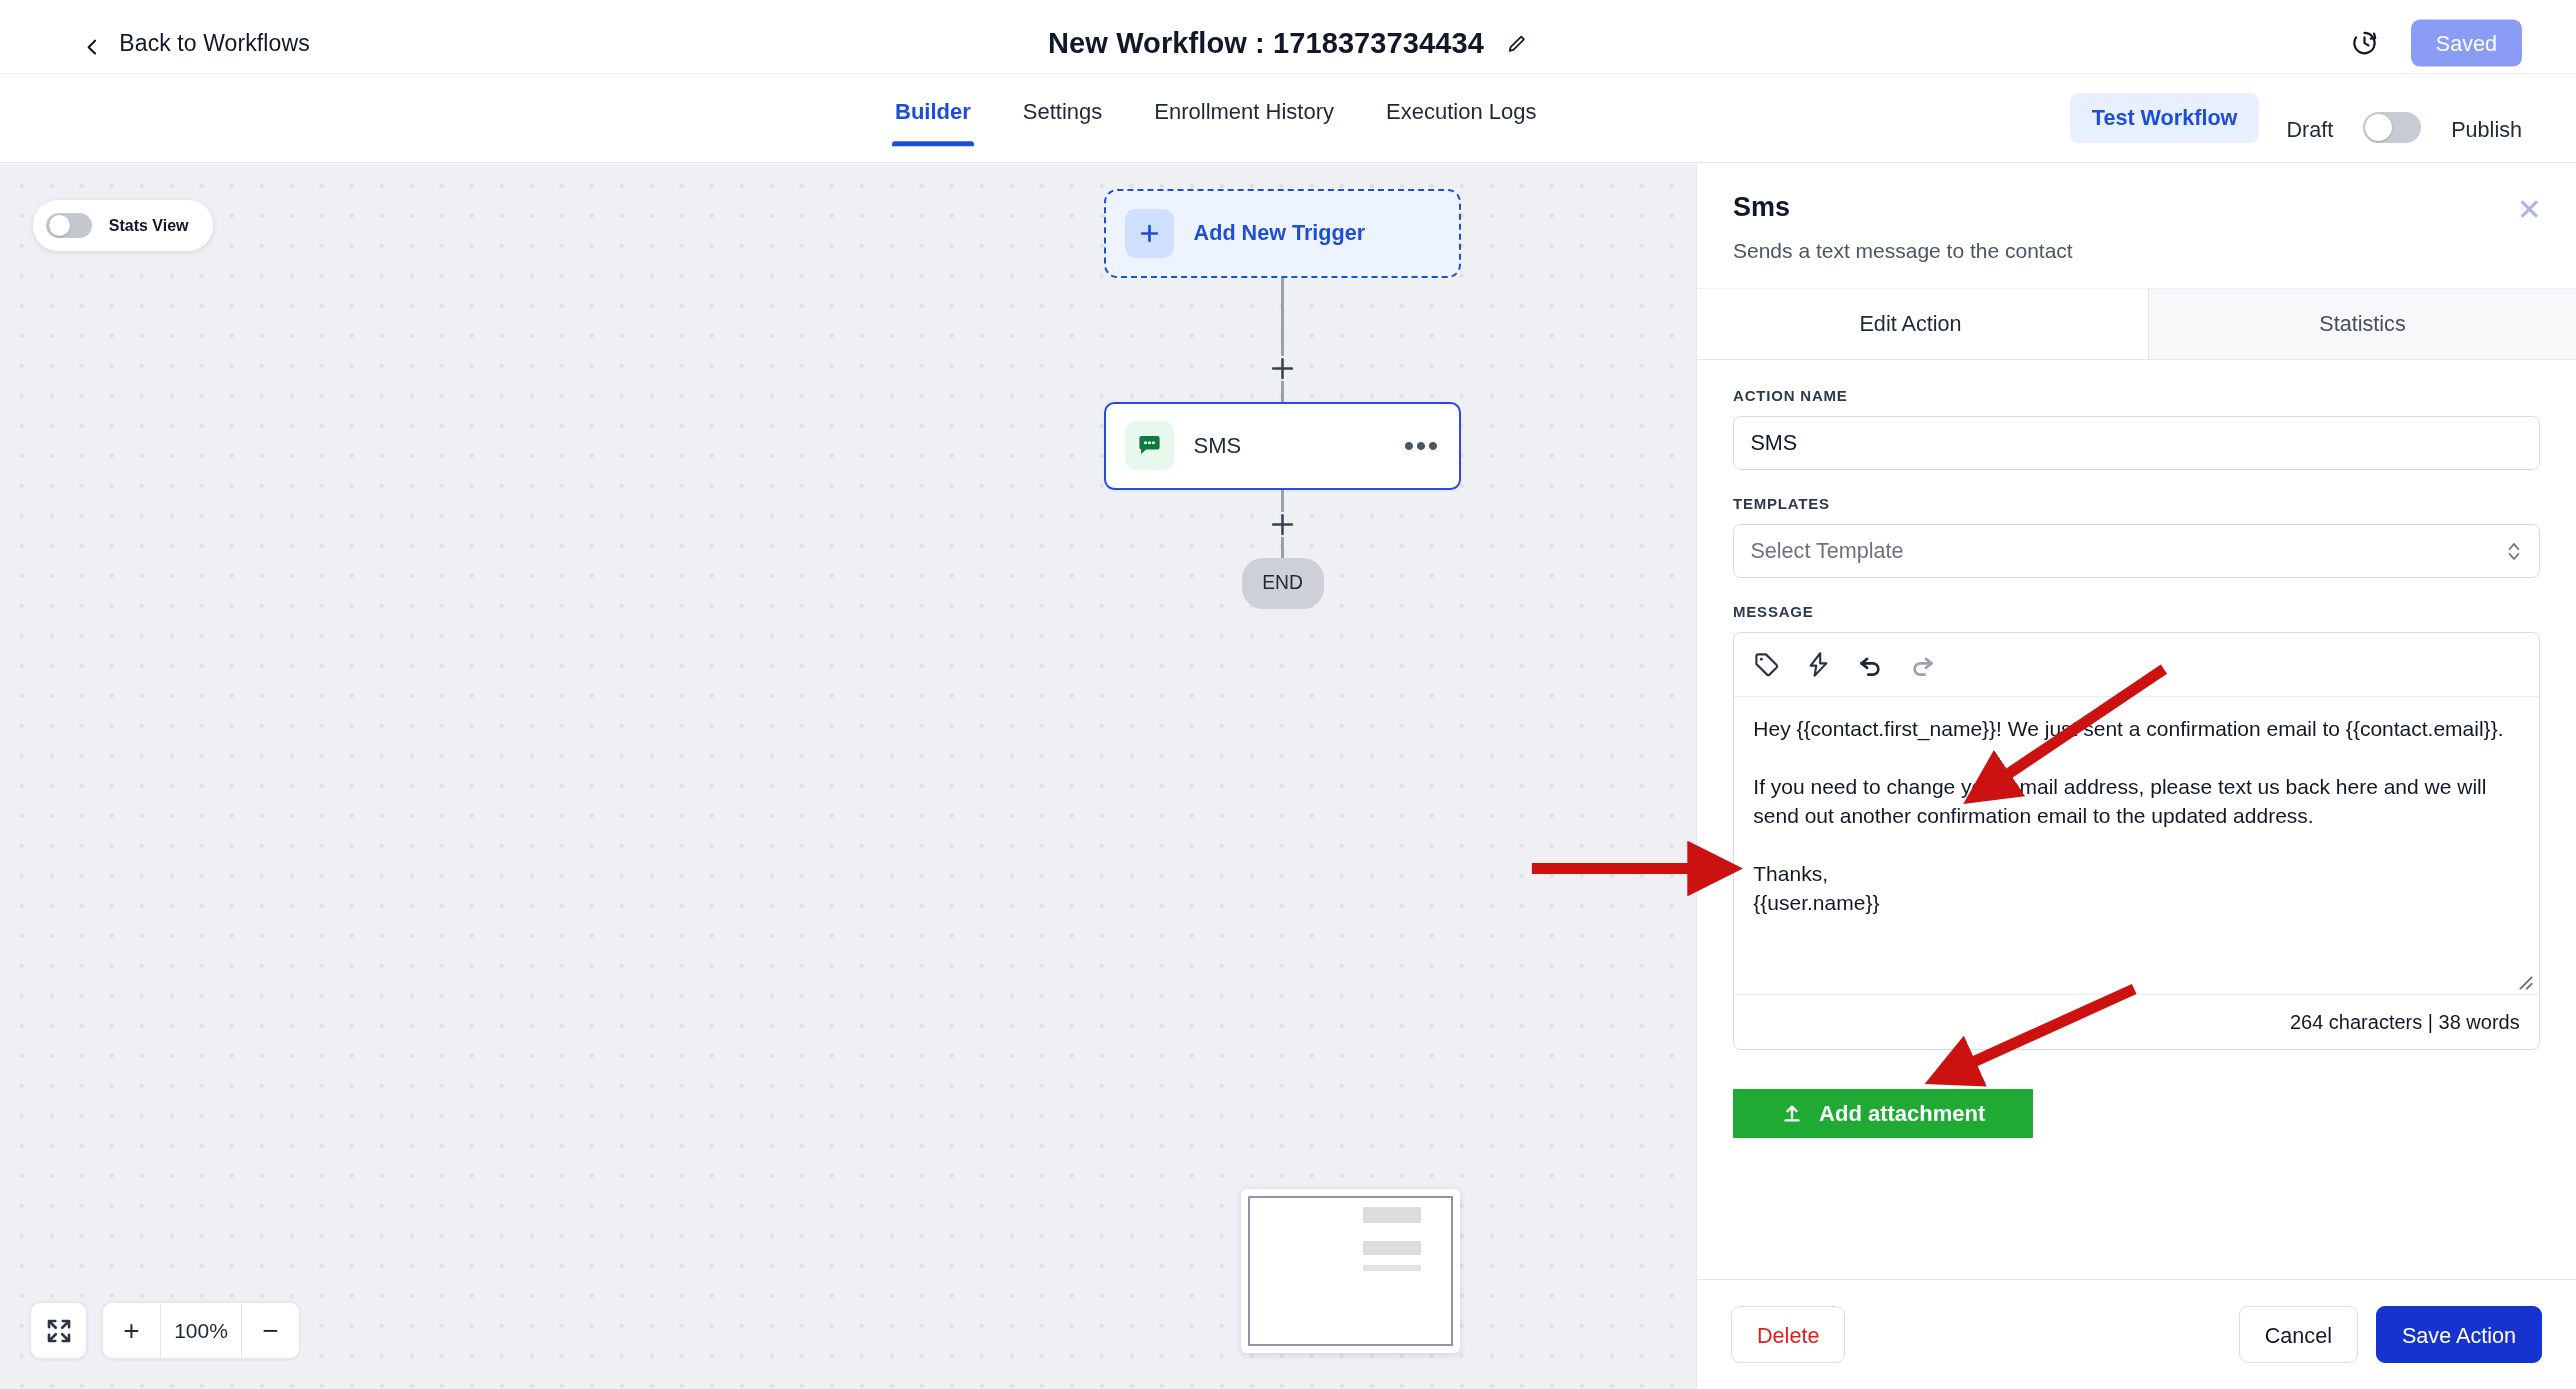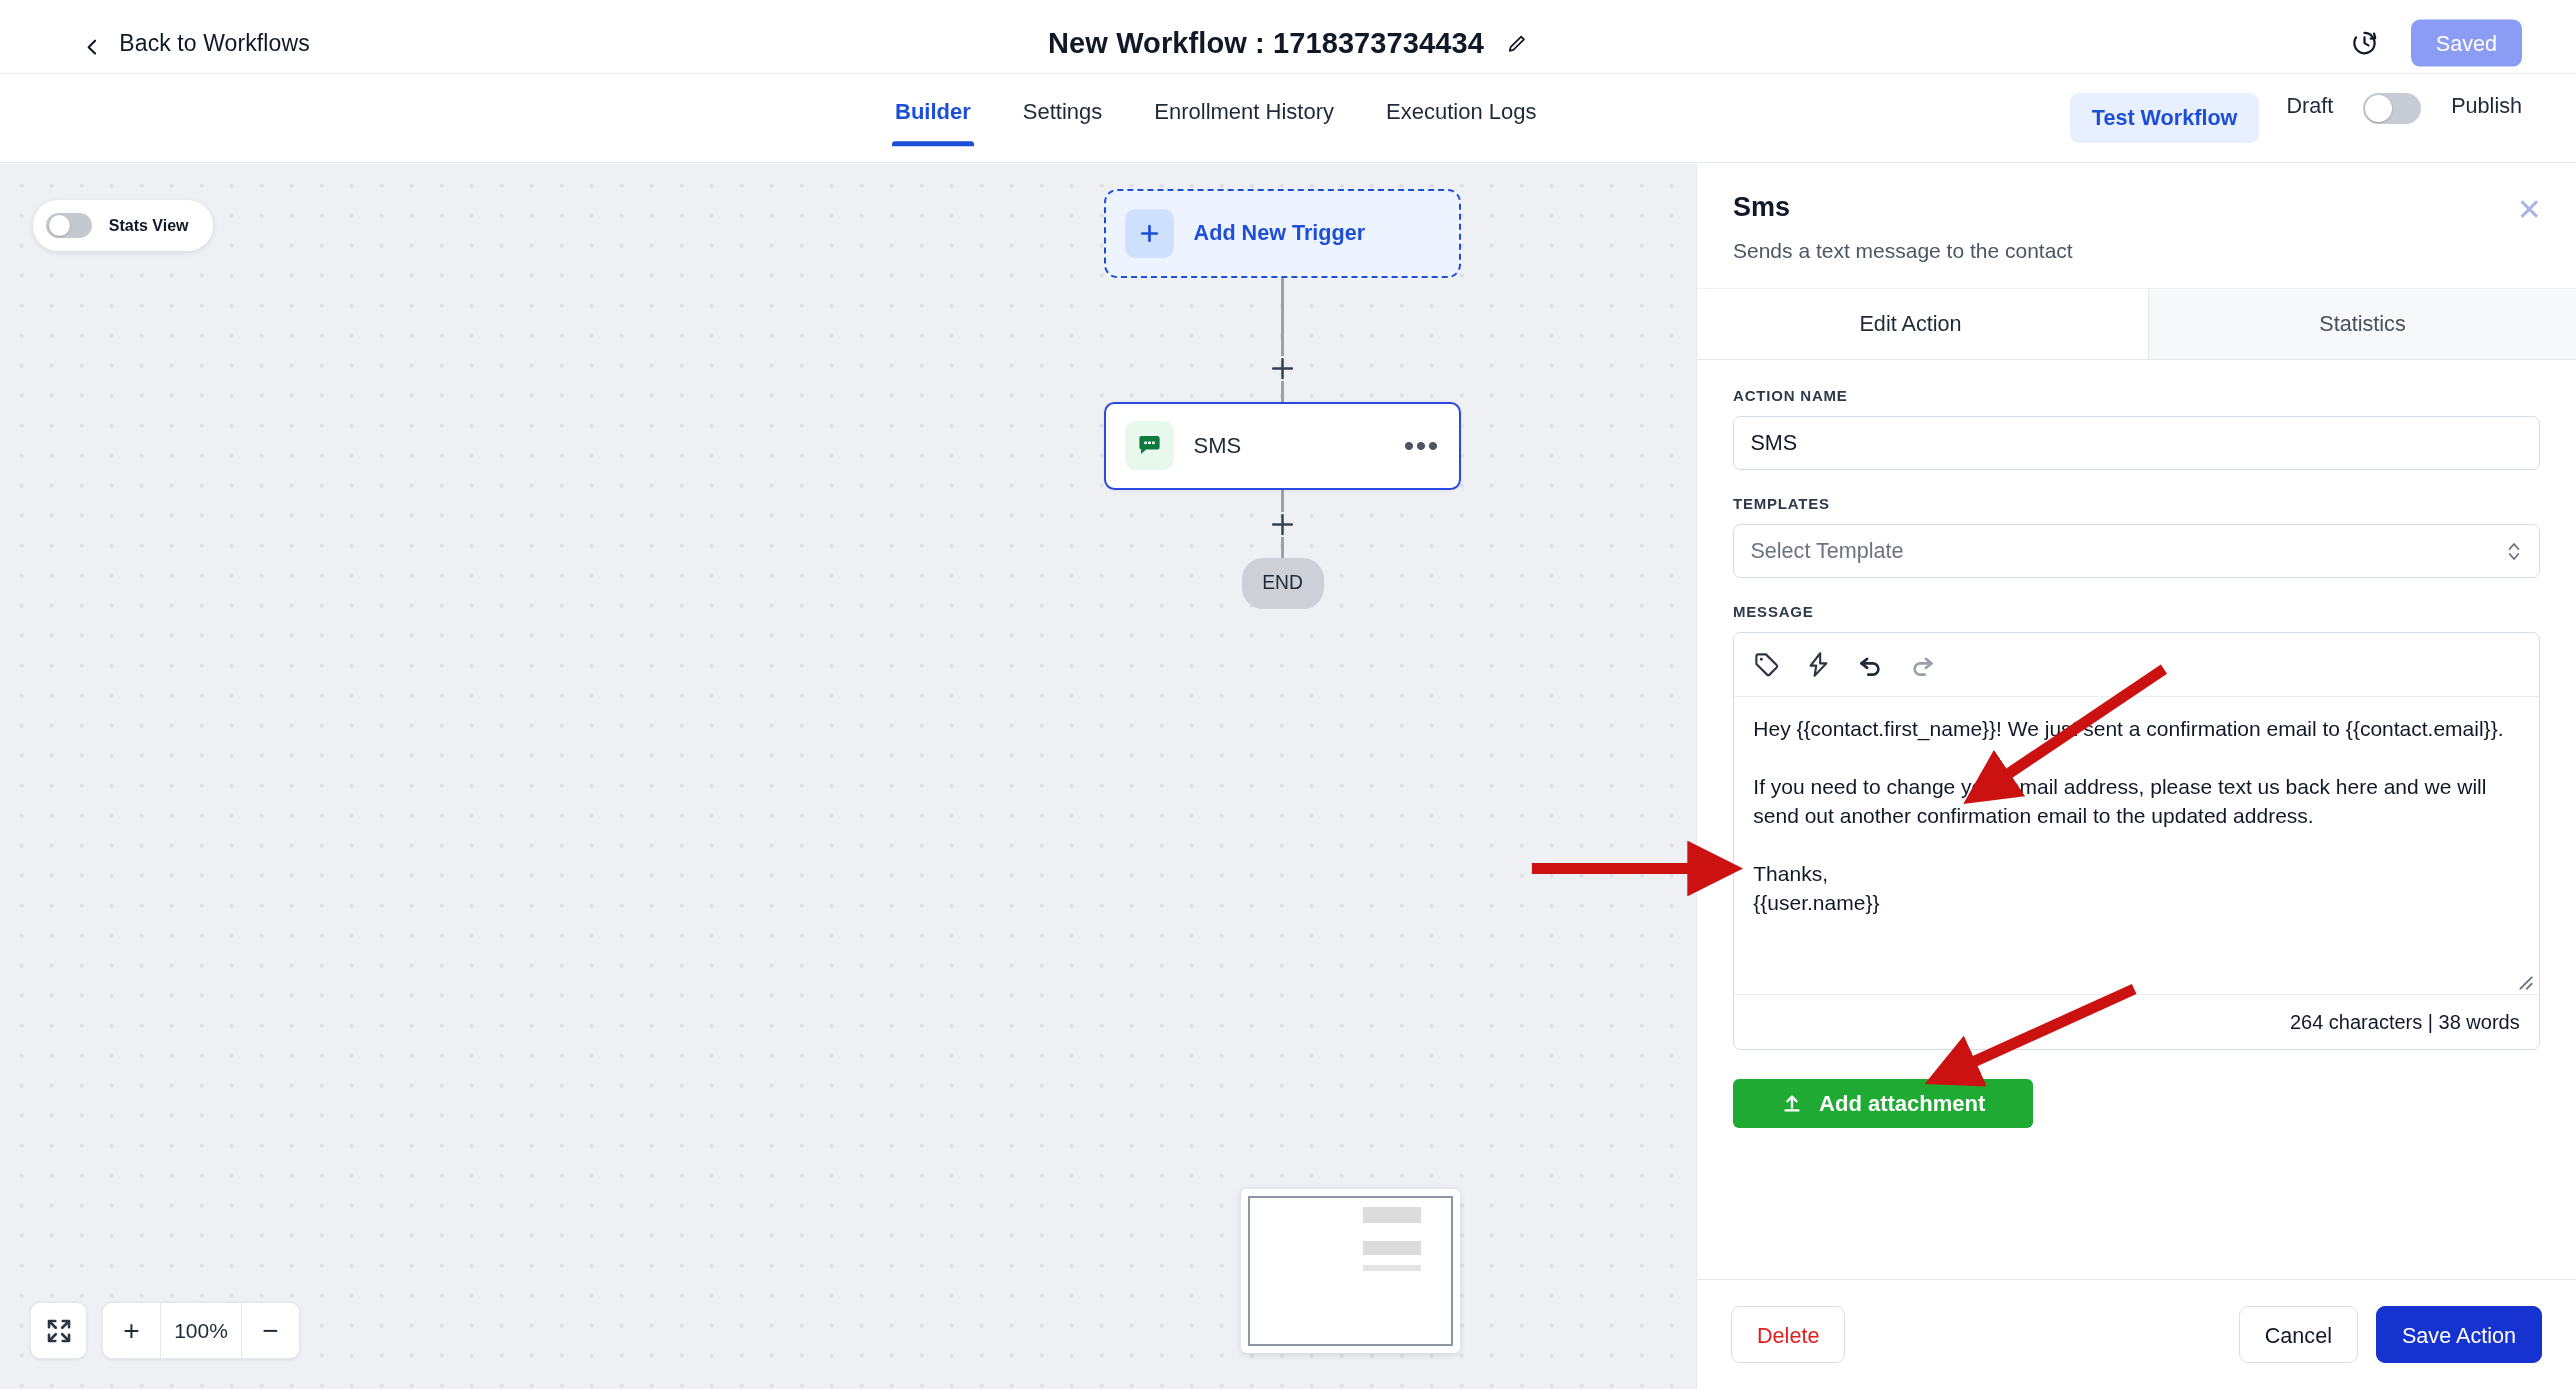--- a/index.html
+++ b/index.html
@@ -62,21 +62,21 @@
     font-size: 22px; color: #1f2937; padding: 10.4px 3px 21px;
     cursor: pointer; position: relative; white-space: nowrap;
   }
   .tab.active { color: #1d4ed8; font-weight: 600; }
   .tab.active::after {
     content: ''; position: absolute; left: 0; right: 0; bottom: 0;
     height: 5.2px; background: #1d4ed8; border-radius: 3px 3px 0 0;
   }
   .tabbar-right {
     position: absolute; right: 54px; top: 50%; transform: translateY(-50%);
-    display: flex; align-items: flex-start; gap: 27px;
+    display: flex; align-items: flex-end; gap: 27px;
   }
   .test-wf-btn {
     background: #e8efff; color: #1d4ed8; font-weight: 700;
     font-size: 21.6px; padding: 12px 22px; border-radius: 9px;
     border: none; cursor: pointer; font-family: inherit; white-space: nowrap;
   }
   .draft-label, .publish-label { font-size: 21.6px; color: #1f2937; white-space: nowrap; }
   .toggle-track {
     width: 58px; height: 31px; border-radius: 15.6px;
     background: #c7ccd4; position: relative; cursor: pointer;
@@ -254,22 +254,22 @@
   .resize-grip {
     position: absolute; right: 6px; bottom: 4.5px; width: 19.3px; height: 19.3px;
     cursor: nwse-resize;
   }
   .char-count-bar {
     border-top: 1.5px solid #e9edf2; height: 55px;
     display: flex; align-items: center; justify-content: flex-end;
     padding-right: 19.3px; font-size: 20px; color: #111827;
   }
   .attach-btn {
-    margin-top: 29px; background: #1faa34; color: #ffffff;
-    height: 49px; width: 300px; border-radius: 6px; border: none;
+    margin-top: 39px; background: #1faa34; color: #ffffff;
+    height: 49px; width: 300px; border-radius: 1px; border: none;
     display: flex; align-items: center; justify-content: center; gap: 16.4px;
     font-size: 22px; font-weight: 700; cursor: pointer; font-family: inherit;
   }
   .upload-icon { width: 22px; height: 22px; }
 
   .panel-footer {
     height: 110px; border-top: 1.5px solid #e3e8ef; background: #ffffff;
     display: flex; align-items: center; padding: 0 34px; gap: 18px;
   }
   .btn {

